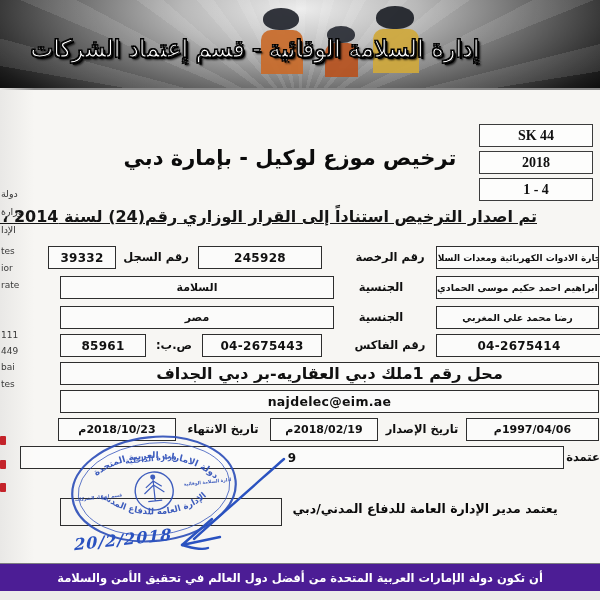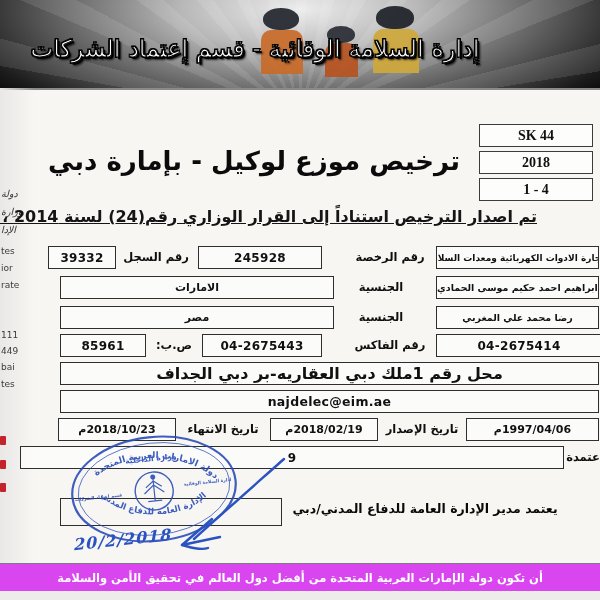--- a/index.html
+++ b/index.html
@@ -22,33 +22,33 @@
   .torso{border-radius:10px 10px 0 0;}
   .header-title{
     position:absolute;left:30px;top:24px;width:450px;height:50px;
     display:flex;align-items:center;justify-content:center;
     font-size:24px;font-weight:normal;color:#fff;direction:rtl;white-space:nowrap;
     -webkit-text-stroke:1px #000;
     text-shadow:2px 2px 0 #000, -1px -1px 0 #000, 1px -1px 0 #000, -1px 1px 0 #000, 3px 3px 2px rgba(0,0,0,.8);
   }
   
   .frag{position:absolute;left:1px;font-size:9px;color:#3a3a3a;white-space:nowrap;}
-  .frag.ar{font-size:9.5px;color:#333;font-style:italic;}
+  .frag.ar{font-size:9.5px;color:#333;}
   .redmark{position:absolute;left:0;width:6px;height:9px;background:#c4232a;border-radius:1px;}
   
   .refbox{
     position:absolute;left:479px;width:112px;height:21px;
     border:1px solid #3c3c3c;background:#fdfdfc;
     display:flex;align-items:center;justify-content:center;
     font-family:"Liberation Serif",serif;font-weight:bold;font-size:14px;
   }
   
   .doc-title{
     position:absolute;left:120px;top:146px;width:340px;text-align:center;
-    font-size:26px;font-weight:bold;direction:rtl;white-space:nowrap;color:#0b0b0b;
+    font-size:21px;font-weight:bold;direction:rtl;white-space:nowrap;color:#0b0b0b;
   }
   .statement{
     position:absolute;left:57px;top:207px;width:480px;text-align:center;direction:rtl;
     font-size:16px;font-weight:bold;white-space:nowrap;text-decoration:underline;color:#151515;
   }
   
   .fbox{
     position:absolute;height:21px;border:1px solid #2e2e2e;background:rgba(255,255,255,.55);
     display:flex;align-items:center;justify-content:center;
     font-weight:bold;font-size:11px;direction:rtl;white-space:nowrap;overflow:hidden;
@@ -66,21 +66,21 @@
   .sigbox{position:absolute;left:60px;top:498px;width:220px;height:26px;border:1px solid #2e2e2e;}
   .stamp{position:absolute;left:66px;top:429px;opacity:.9;}
   .signature{position:absolute;left:146px;top:447px;}
   .hand-date{
     position:absolute;left:74px;top:530px;color:#2a52c0;
     font-family:"DejaVu Serif",serif;font-style:italic;font-weight:bold;font-size:16px;
     transform:rotate(-6deg) skewX(-6deg);letter-spacing:1px;white-space:nowrap;
   }
   
   .footer-bar{
-    position:absolute;left:0;top:564px;width:600px;height:27px;background:#d946ef;
+    position:absolute;left:0;top:564px;width:600px;height:27px;background:#4c1d95;
     display:flex;align-items:center;justify-content:center;
     box-shadow:0 -1px 0 #7c7c80, 0 1px 0 #2e2e31;
   }
   .footer-text{color:#fff;font-weight:bold;font-size:11.5px;direction:rtl;white-space:nowrap;letter-spacing:.5px;}
   .below-footer{position:absolute;left:0;top:591px;width:600px;height:9px;background:#edecea;}
   .page-shade{position:absolute;left:0;top:88px;width:38px;height:476px;
     background:linear-gradient(90deg,#e9e8e6 0%,rgba(247,246,243,0) 90%);}
 </style>
 </head>
 <body>
@@ -134,21 +134,21 @@
   <div class="fbox" style="left:198px;top:246px;width:122px;">
       <span class="num">245928</span>
     </div>
   <div class="flabel" style="left:116px;top:246px;width:80px;">رقم السجل</div>
   <div class="fbox" style="left:48px;top:246px;width:66px;">
       <span class="num">39332</span>
     </div>
 
   <div class="fbox" style="left:436px;top:276px;width:161px;font-size:9.5px;">ابراهيم احمد حكيم موسى الحمادي</div>
   <div class="flabel" style="left:350px;top:276px;width:62px;">الجنسية</div>
-  <div class="fbox" style="left:60px;top:276px;width:272px;">الامارات</div>
+  <div class="fbox" style="left:60px;top:276px;width:272px;">السلامة</div>
 
   <div class="fbox" style="left:436px;top:306px;width:161px;font-size:9.5px;">رضا محمد علي المغربي</div>
   <div class="flabel" style="left:350px;top:306px;width:62px;">الجنسية</div>
   <div class="fbox" style="left:60px;top:306px;width:272px;">مصر</div>
 
   <div class="fbox" style="left:436px;top:334px;width:164px;">
       <span class="num">04-2675414</span>
     </div>
   <div class="flabel" style="left:348px;top:334px;width:84px;">رقم الفاكس</div>
   <div class="fbox" style="left:202px;top:334px;width:118px;">

